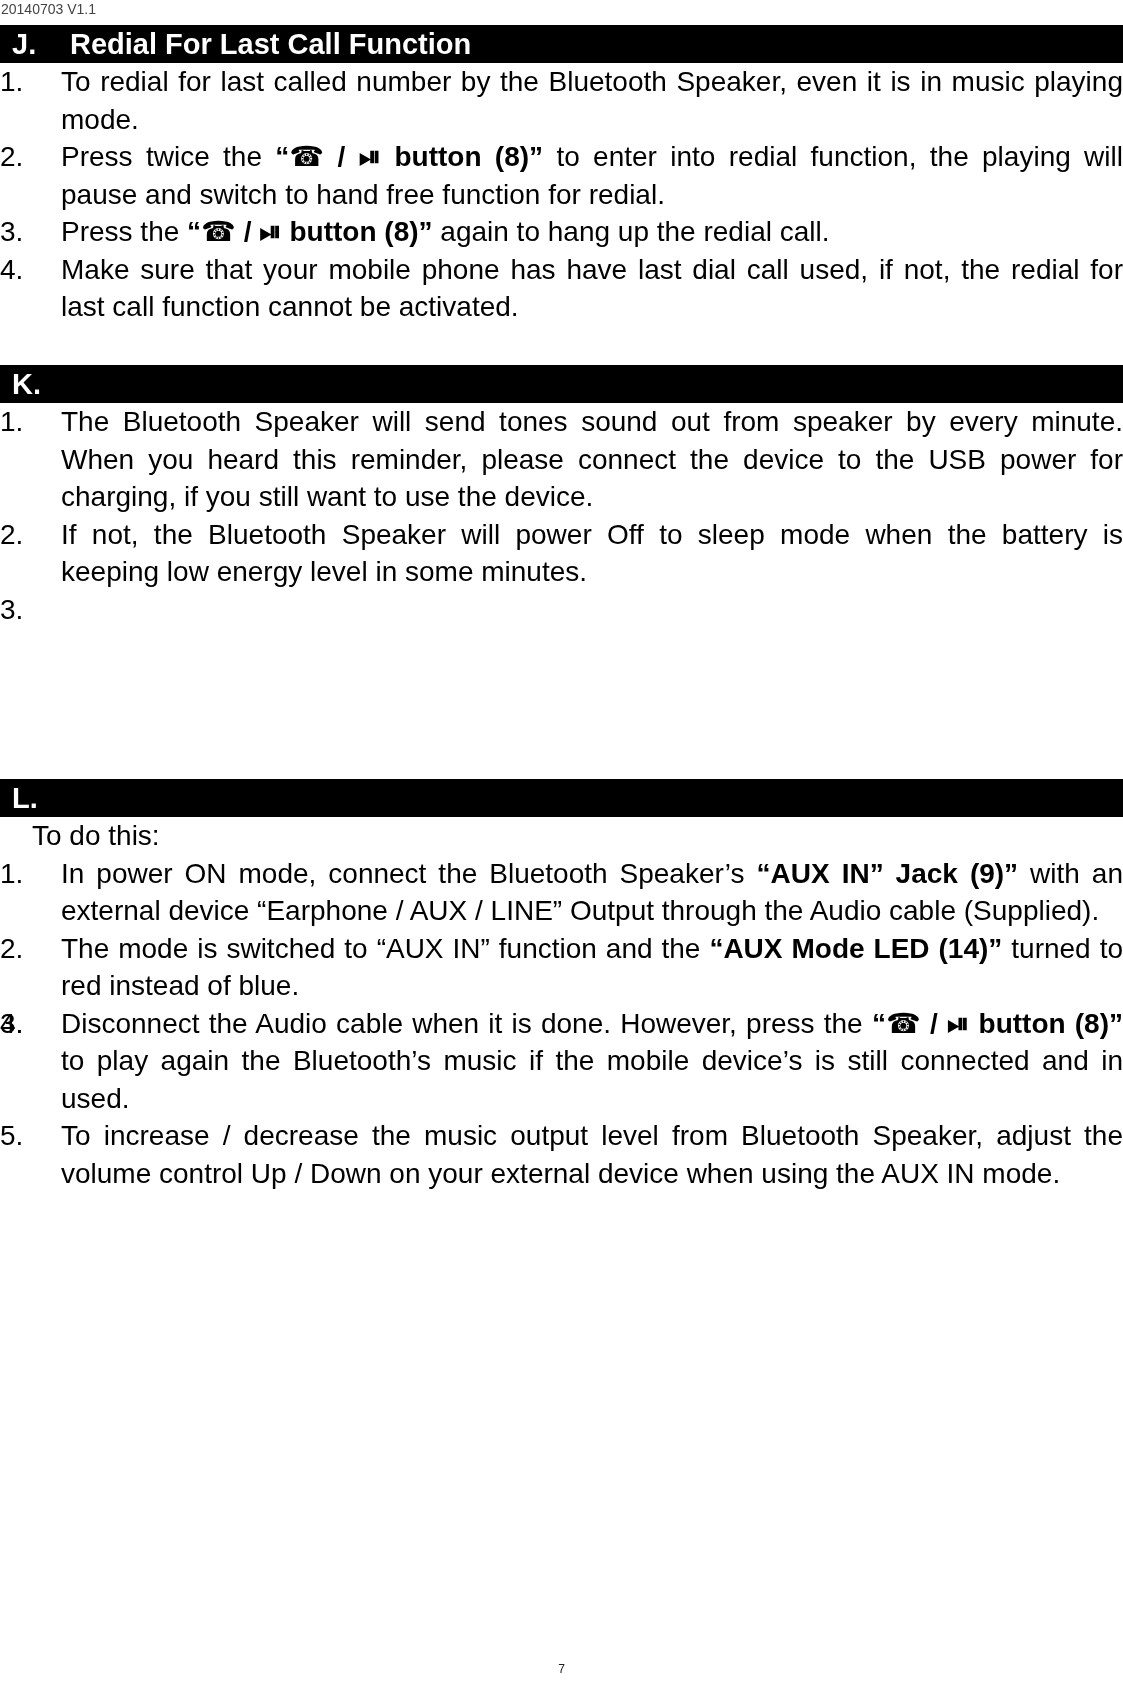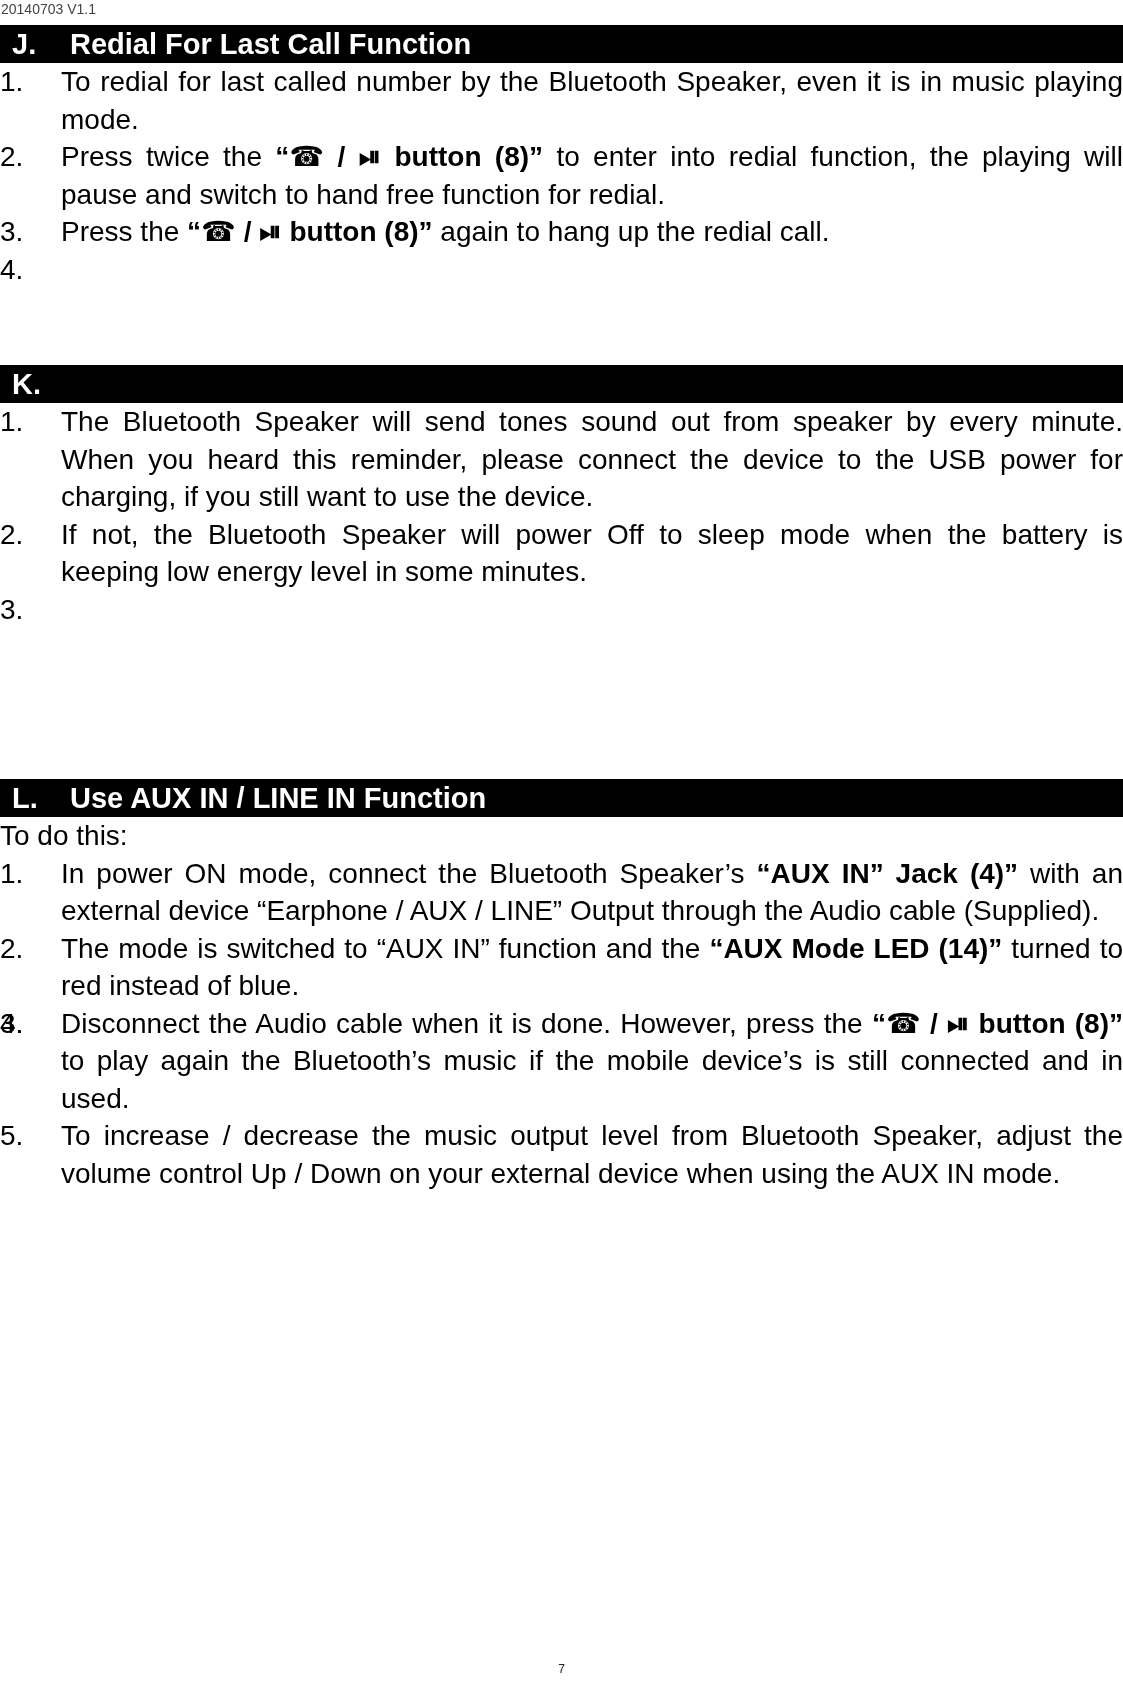--- a/index.html
+++ b/index.html
@@ -7,21 +7,21 @@
          font-family: "Liberation Sans", "DejaVu Sans", sans-serif; color: #000; }
   .version { position: absolute; left: 1px; top: 1px; font-size: 14px; color: #444; }
   .page-num { position: absolute; left: 0; width: 1123px; top: 1662px; text-align: center; font-size: 12px; color: #222; }
   .sec-bar { position: absolute; left: 0; width: 1123px; height: 38px; background: #000; color: #fff;
              font-weight: bold; font-size: 29px; line-height: 38px; white-space: nowrap; }
   .sec-bar .letter { position: absolute; left: 12px; }
   .sec-bar .title { position: absolute; left: 70px; }
   .block { position: absolute; left: 0; width: 1123px; font-size: 28px; line-height: 37.5px; }
   .item { position: relative; padding-left: 61px; text-align: justify; }
   .item .num { position: absolute; left: 0; top: 0; }
-  .plain { text-align: justify; }
+  .plain { text-align: justify; margin-left: 32px; }
   b { font-weight: bold; }
   .ico { display: inline-block; font-weight: bold; }
 </style>
 </head>
 <body>
 
 <div class="version">20140703 V1.1</div>
 
 <div class="sec-bar" style="top:25px;">
   <span class="letter">J.</span>
@@ -35,20 +35,21 @@
   <div class="item">
     <span class="num">2.</span>
     <span>Press twice the </span><b>“</b><span class="ico">☎</span><b> / </b><span class="ico">⏯</span><b> button (8)”</b><span> to enter into redial function, the playing will pause and switch to hand free function for redial.</span>
   </div>
   <div class="item">
     <span class="num">3.</span>
     <span>Press the </span><b>“</b><span class="ico">☎</span><b> / </b><span class="ico">⏯</span><b> button (8)”</b><span> again to hang up the redial call.</span>
   </div>
   <div class="item">
     <span class="num">4.</span>
+    <span>Make sure that your mobile phone has have last dial call used, if not, the redial for last call function cannot be activated.</span>
   </div>
 </div>
 
 <div class="sec-bar" style="top:365px;">
   <span class="letter">K.</span>
 </div>
 <div class="block" style="top:403px;">
   <div class="item">
     <span class="num">1.</span>
     <span>The Bluetooth Speaker will send tones sound out from speaker by every minute. When you heard this reminder, please connect the device to the USB power for charging, if you still want to use the device.</span>
@@ -57,27 +58,26 @@
     <span class="num">2.</span>
     <span>If not, the Bluetooth Speaker will power Off to sleep mode when the battery is keeping low energy level in some minutes.</span>
   </div>
   <div class="item">
     <span class="num">3.</span>
   </div>
 </div>
 
 <div class="sec-bar" style="top:779px;">
   <span class="letter">L.</span>
-  <span class="title">Use AUX IN / LINE IN Function</span>
 </div>
 <div class="block" style="top:817px;">
   <div class="plain">To do this:</div>
   <div class="item">
     <span class="num">1.</span>
-    <span>In power ON mode, connect the Bluetooth Speaker’s </span><b>“AUX IN” Jack (4)”</b><span> with an external device “Earphone / AUX / LINE” Output through the Audio cable (Supplied).</span>
+    <span>In power ON mode, connect the Bluetooth Speaker’s </span><b>“AUX IN” Jack (9)”</b><span> with an external device “Earphone / AUX / LINE” Output through the Audio cable (Supplied).</span>
   </div>
   <div class="item">
     <span class="num">2.</span>
     <span>The mode is switched to “AUX IN” function and the </span><b>“AUX Mode LED (14)”</b><span> turned to red instead of blue.</span>
   </div>
   <div class="item">
     <span class="num">3.</span>
   </div>
   <div class="item">
     <span class="num">4.</span>

